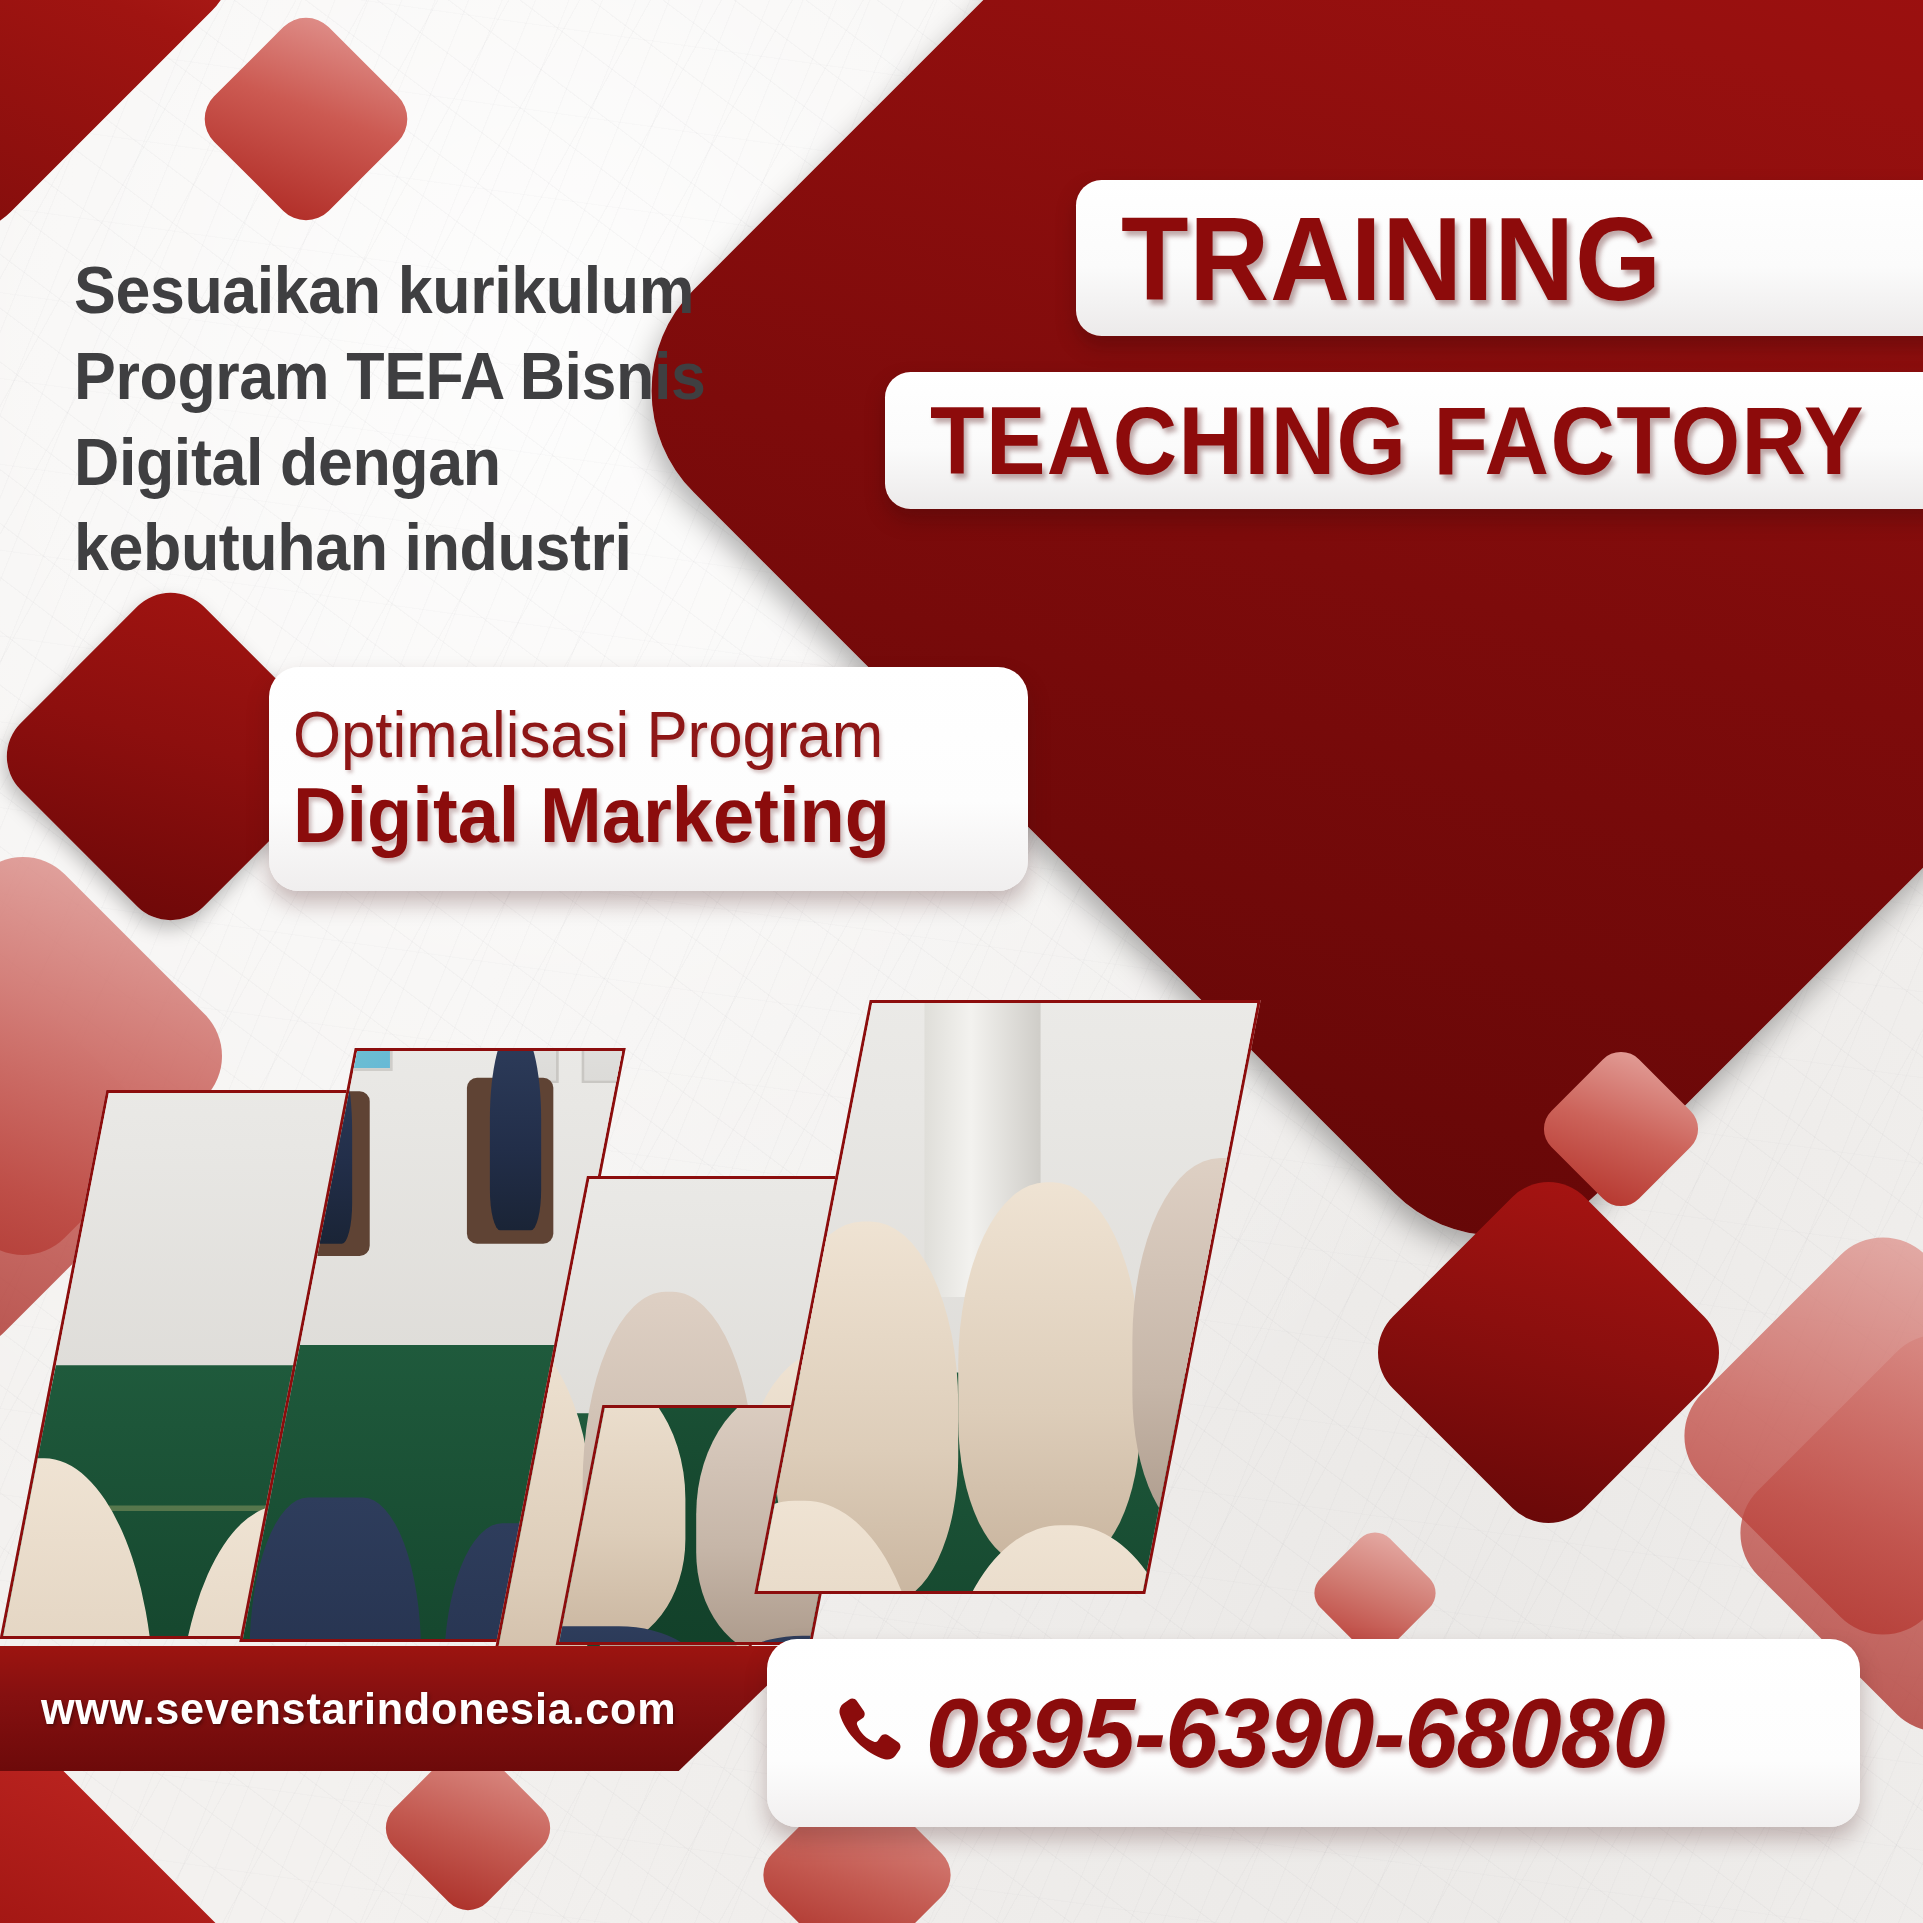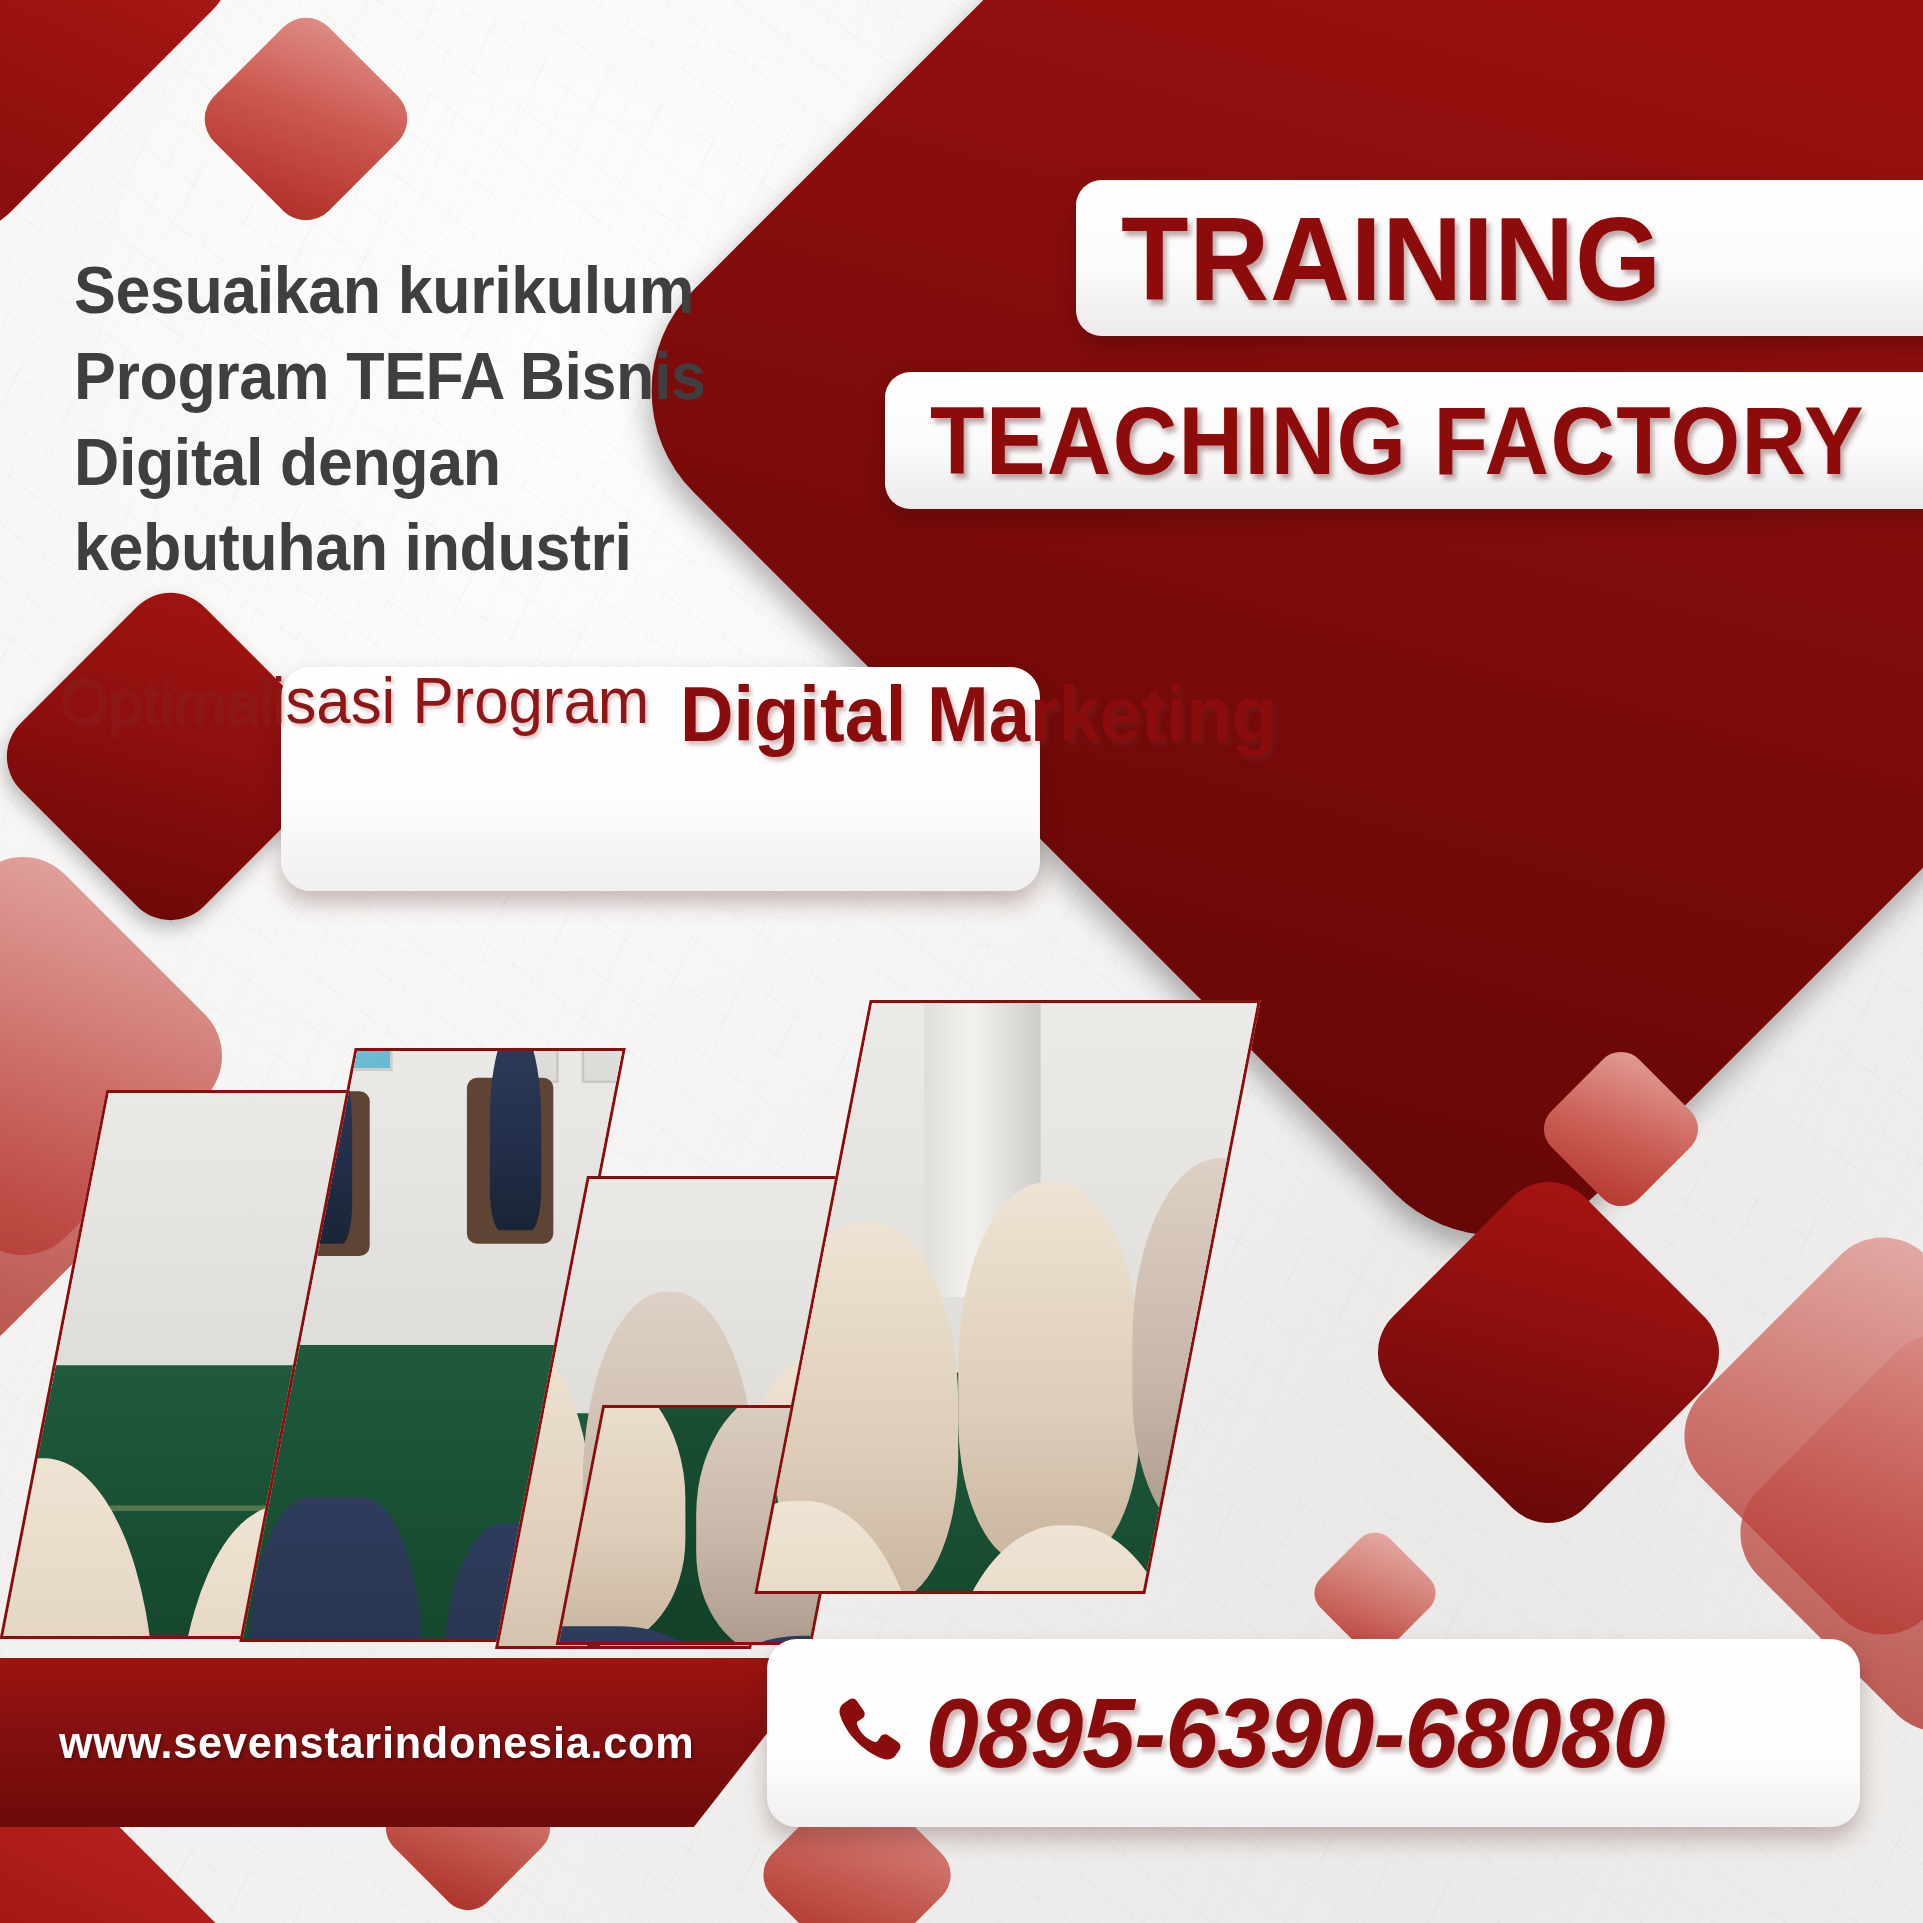--- a/index.html
+++ b/index.html
@@ -101,22 +101,22 @@
     transform:scaleX(.95);transform-origin:left top;
   }
   #left-copy div{white-space:nowrap;}
 
   
   #program-card{
     position:absolute;z-index:5;left:269px;top:667px;width:759px;height:224px;
     background:linear-gradient(180deg,#ffffff 0%,#fdfdfd 60%,#f0eeee 100%);
     border-radius:30px;
     box-shadow:0 12px 22.5px rgba(60,15,15,.28);
-    display:flex;flex-direction:row;justify-content:center;
-    padding-left:47px;box-sizing:border-box;margin-left:12px;
+    display:flex;flex-direction:column;justify-content:center;
+    padding-left:24px;box-sizing:border-box;
   }
   #prog-line1{
     font-size:65px;font-weight:400;color:#8e1616;line-height:1.05;
     text-shadow:2.3px 3px 3.8px rgba(120,60,60,.30);white-space:nowrap;
     transform:scaleX(.95);transform-origin:left center;
   }
   #prog-line2{
     font-size:78px;font-weight:700;color:#8b0c0c;line-height:1.08;margin-top:4.5px;
     text-shadow:3px 3.8px 4.5px rgba(110,50,50,.32);white-space:nowrap;
     transform:scaleX(.95);transform-origin:left center;
@@ -159,25 +159,25 @@
   .scene .ppl{position:absolute;border-radius:48% 48% 38% 38%;}
   .scene .hij{background:linear-gradient(180deg,#efe3d3 0%,#ddcdb9 60%,#c9b59f 100%);}
   .scene .hijd{background:linear-gradient(180deg,#ded0c4 0%,#c6b6a8 60%,#ab998a 100%);}
   .scene .nav{background:linear-gradient(180deg,#2e3d5c 0%,#222e49 60%,#1a2436 100%);
     border-radius:34% 34% 14% 14%;}
   .scene .seat{position:absolute;background:#5f4334;border-radius:7.5px;}
 
   
   #bottom-strip{position:absolute;z-index:7;left:0;top:1646px;width:1924px;height:203px;}
   #web-bar{
-    position:absolute;left:0;top:12px;width:808px;height:169px;
+    position:absolute;left:0;top:0;width:808px;height:125px;
     background:linear-gradient(180deg,#9d1410 0%,#851010 40%,#6d0a0a 100%);
     clip-path:polygon(0 0,100% 0,84% 100%,0 100%);
     box-shadow:0 7.5px 16.5px rgba(0,0,0,.25);
-    display:flex;align-items:center;padding-left:18px;
+    display:flex;align-items:center;
   }
   #web-text{
     color:#ffffff;font-size:45px;font-weight:700;letter-spacing:0.8px;
     margin-left:41px;white-space:nowrap;
     text-shadow:1.5px 2.3px 3.8px rgba(0,0,0,.35);
     transform:scaleX(.96);transform-origin:left center;
   }
   #phone-card{
     position:absolute;left:767px;top:-7.5px;width:1093px;height:188px;
     background:linear-gradient(180deg,#ffffff 0%,#fdfdfd 65%,#f1efef 100%);

